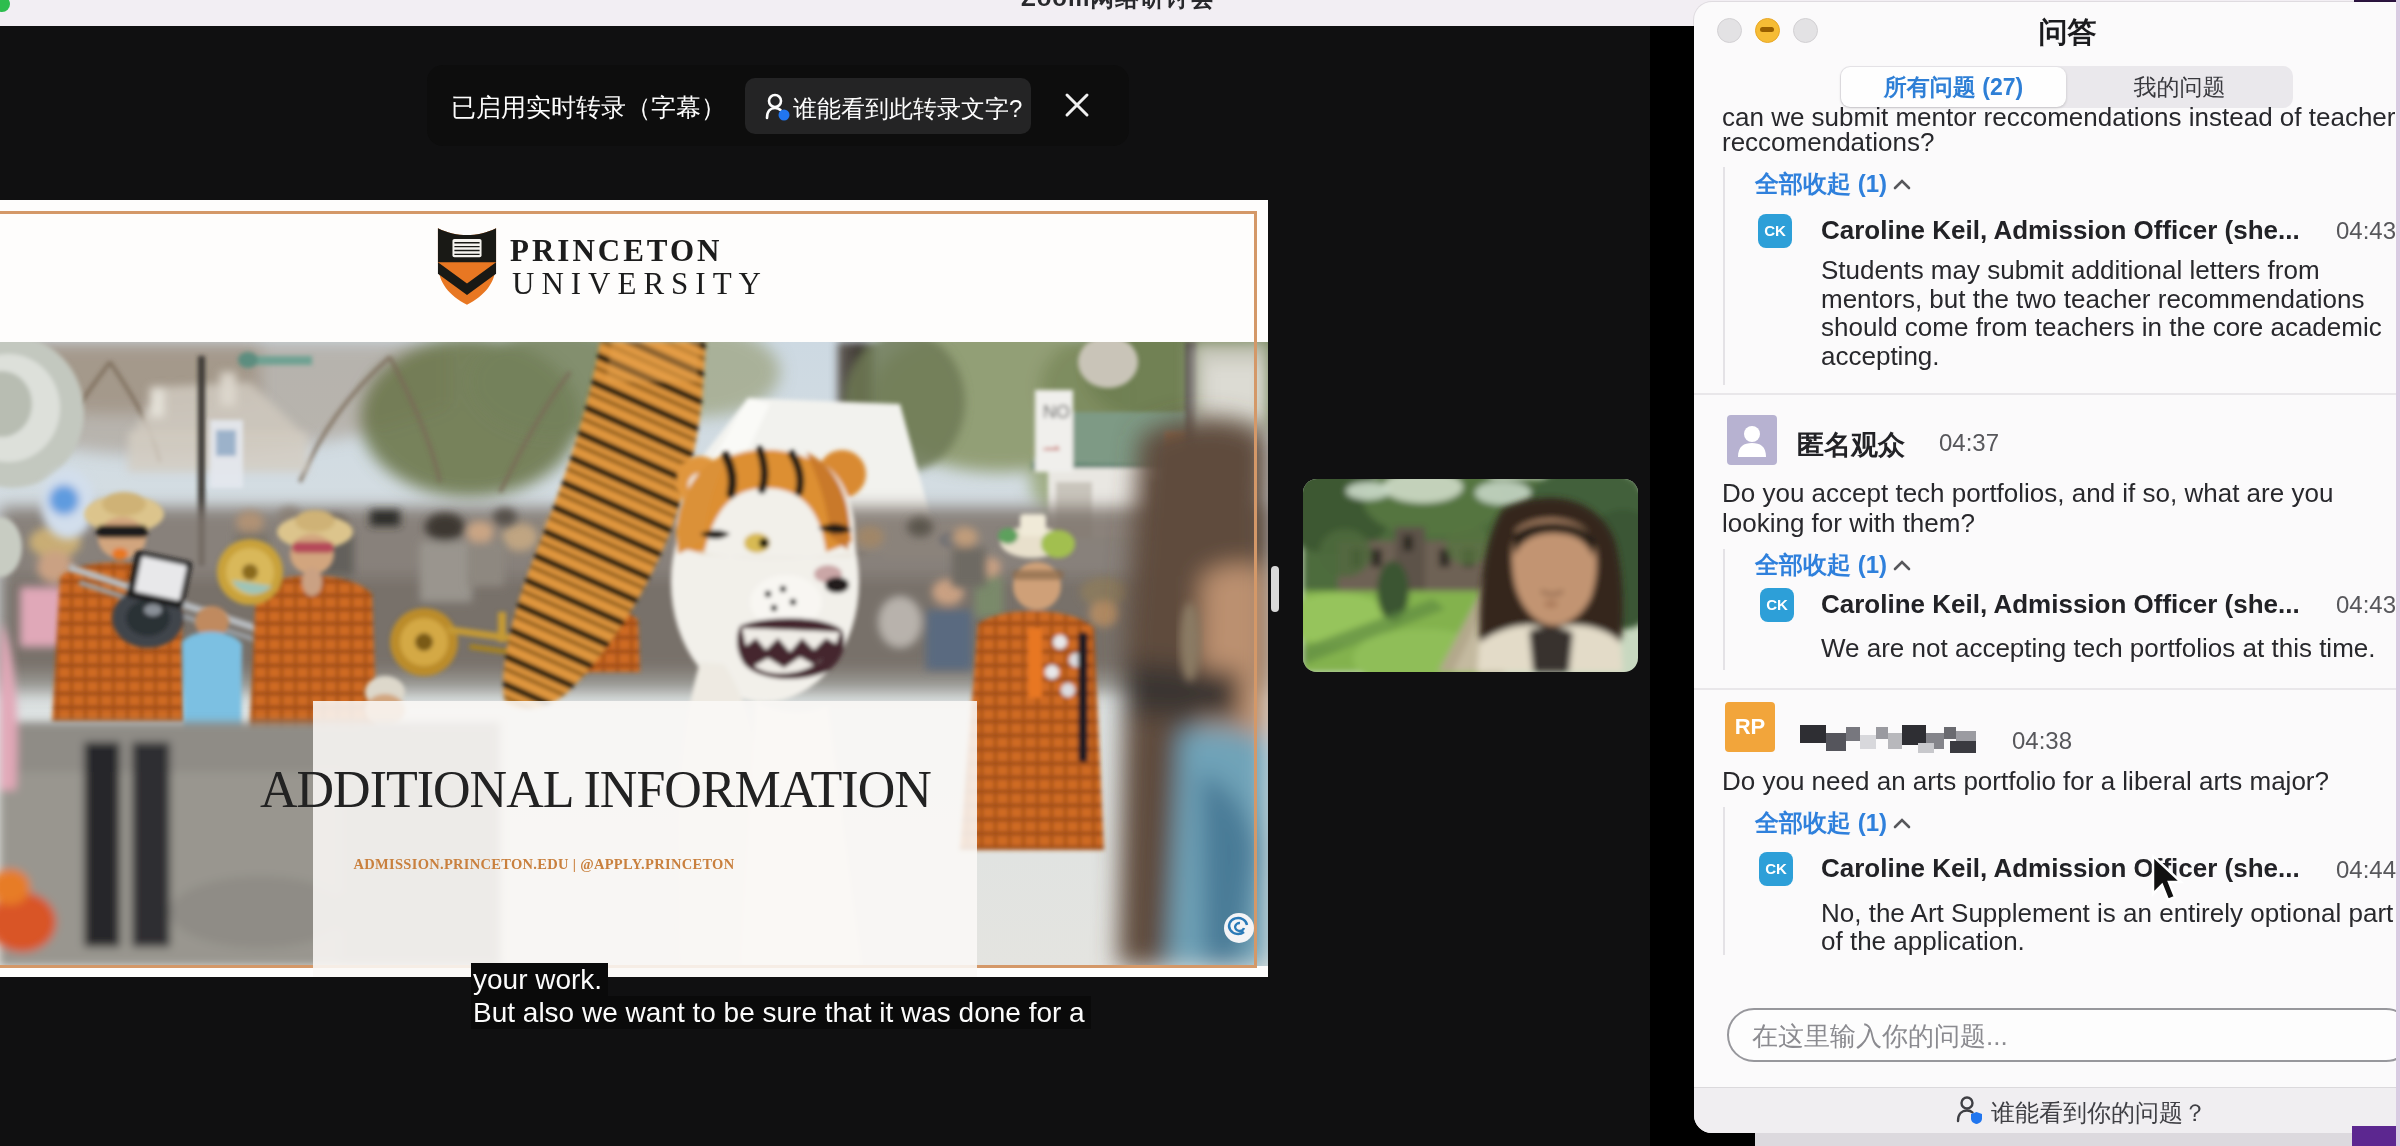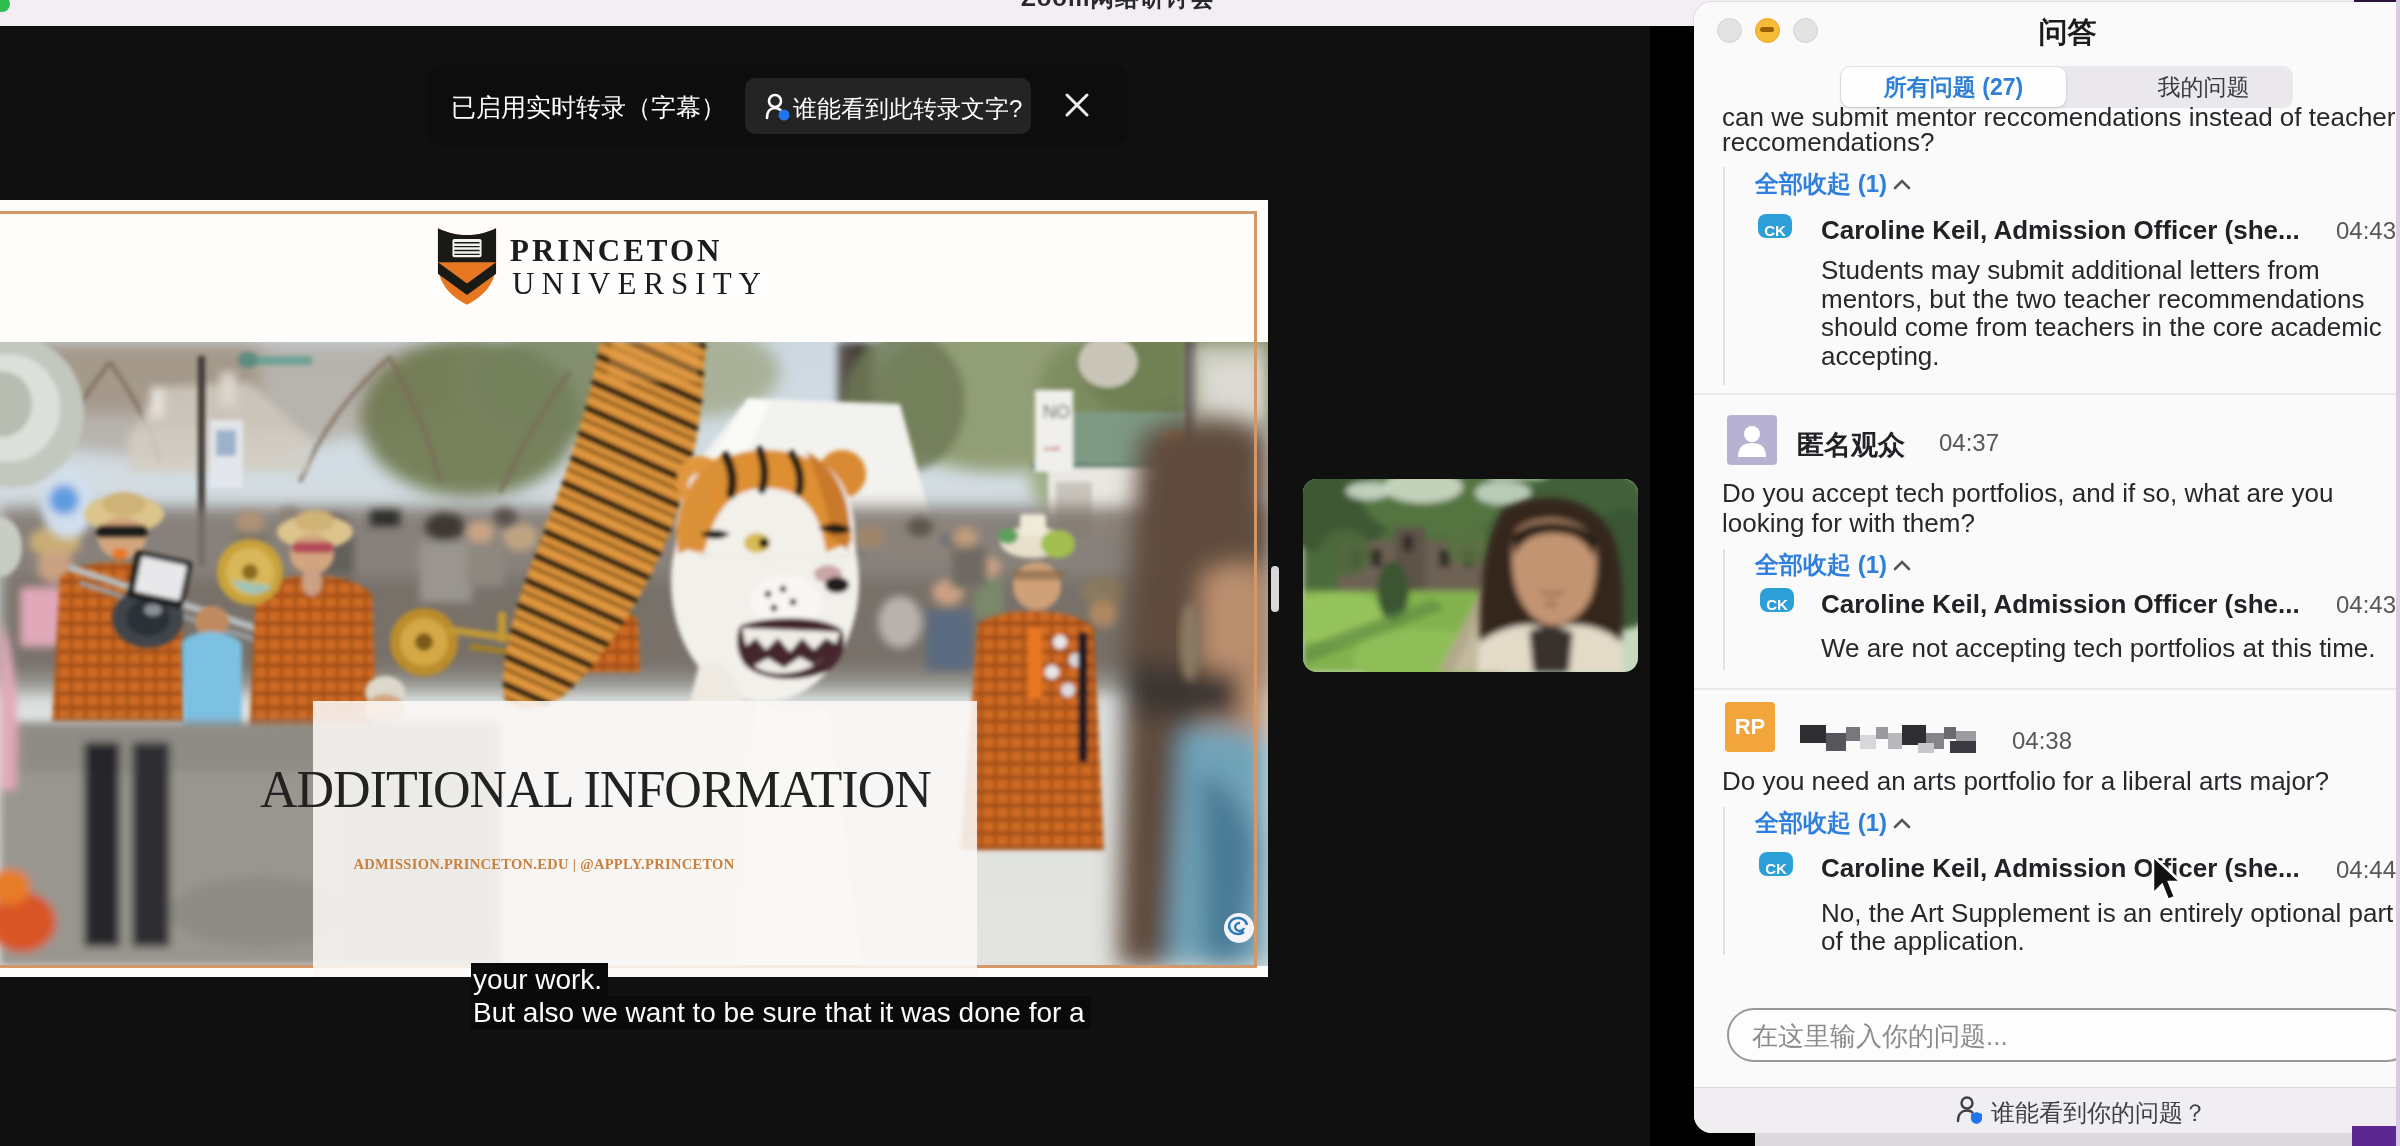--- a/index.html
+++ b/index.html
@@ -47,27 +47,27 @@
   #panel{left:1650px;top:2px;width:747px;height:1131px;background:#fbfafb;border-radius:18px;overflow:hidden;
          box-shadow:0 0 0 1px rgba(0,0,0,0.08);margin-left:44px;}
   .tl{position:absolute;top:16px;width:23px;height:23px;border-radius:50%;}
   #paneltitle{position:absolute;left:0;top:11px;width:747px;text-align:center;font-size:29px;font-weight:bold;color:#1b1b1e;}
   #tabbar{position:absolute;left:146px;top:64px;width:453px;height:42px;background:#eae8ec;border-radius:10px;}
   #tabsel{position:absolute;left:147px;top:65px;width:225px;height:40px;background:#fefefe;border-radius:9px;
           box-shadow:0 1px 3px rgba(0,0,0,0.18);}
   #tab1{position:absolute;left:147px;top:65px;width:225px;height:40px;text-align:center;line-height:40px;
         font-size:23px;font-weight:bold;color:#2e7fd6;}
   #tab2{position:absolute;left:372px;top:65px;width:227px;height:40px;text-align:center;line-height:40px;
-        font-size:23px;color:#39393e;padding-left:24px;}
+        font-size:23px;color:#39393e;}
   #pcontent{position:absolute;left:0;top:105px;width:747px;height:898px;overflow:hidden;}
   .qtext{position:absolute;left:28px;color:#28282c;font-size:26px;white-space:nowrap;}
   .collapse{position:absolute;left:61px;color:#2f80dc;font-size:24px;font-weight:bold;white-space:nowrap;}
   .caret{position:absolute;width:20px;height:20px;}
   .iline{position:absolute;left:29px;width:2px;background:#e4e2e6;}
-  .avatar-s{position:absolute;width:34px;height:24px;border-radius:8px;background:#2d9fd8;color:#fff;
+  .avatar-s{position:absolute;width:34px;height:34px;border-radius:8px;background:#2d9fd8;color:#fff;
             font-size:15px;font-weight:bold;text-align:center;line-height:34px;}
   .avatar-b{position:absolute;width:50px;height:50px;border-radius:4px;}
   .aname{position:absolute;left:127px;font-size:26px;font-weight:bold;color:#222226;white-space:nowrap;}
   .qname{position:absolute;font-size:27px;font-weight:bold;color:#222226;white-space:nowrap;}
   .time{position:absolute;font-size:24px;color:#57575b;white-space:nowrap;}
   .timer{position:absolute;right:45px;font-size:24px;color:#57575b;white-space:nowrap;}
   .atext{position:absolute;left:127px;font-size:26px;color:#28282c;white-space:nowrap;}
   .sep{position:absolute;left:0;width:747px;height:2px;background:#e9e7ea;}
   #inputbox{position:absolute;left:33px;top:1006px;width:682px;height:50px;border:2px solid #97979c;border-radius:27px;background:#fdfdfd;}
   #placeholder{position:absolute;left:58px;top:1017px;font-size:26px;color:#8b8b90;}

